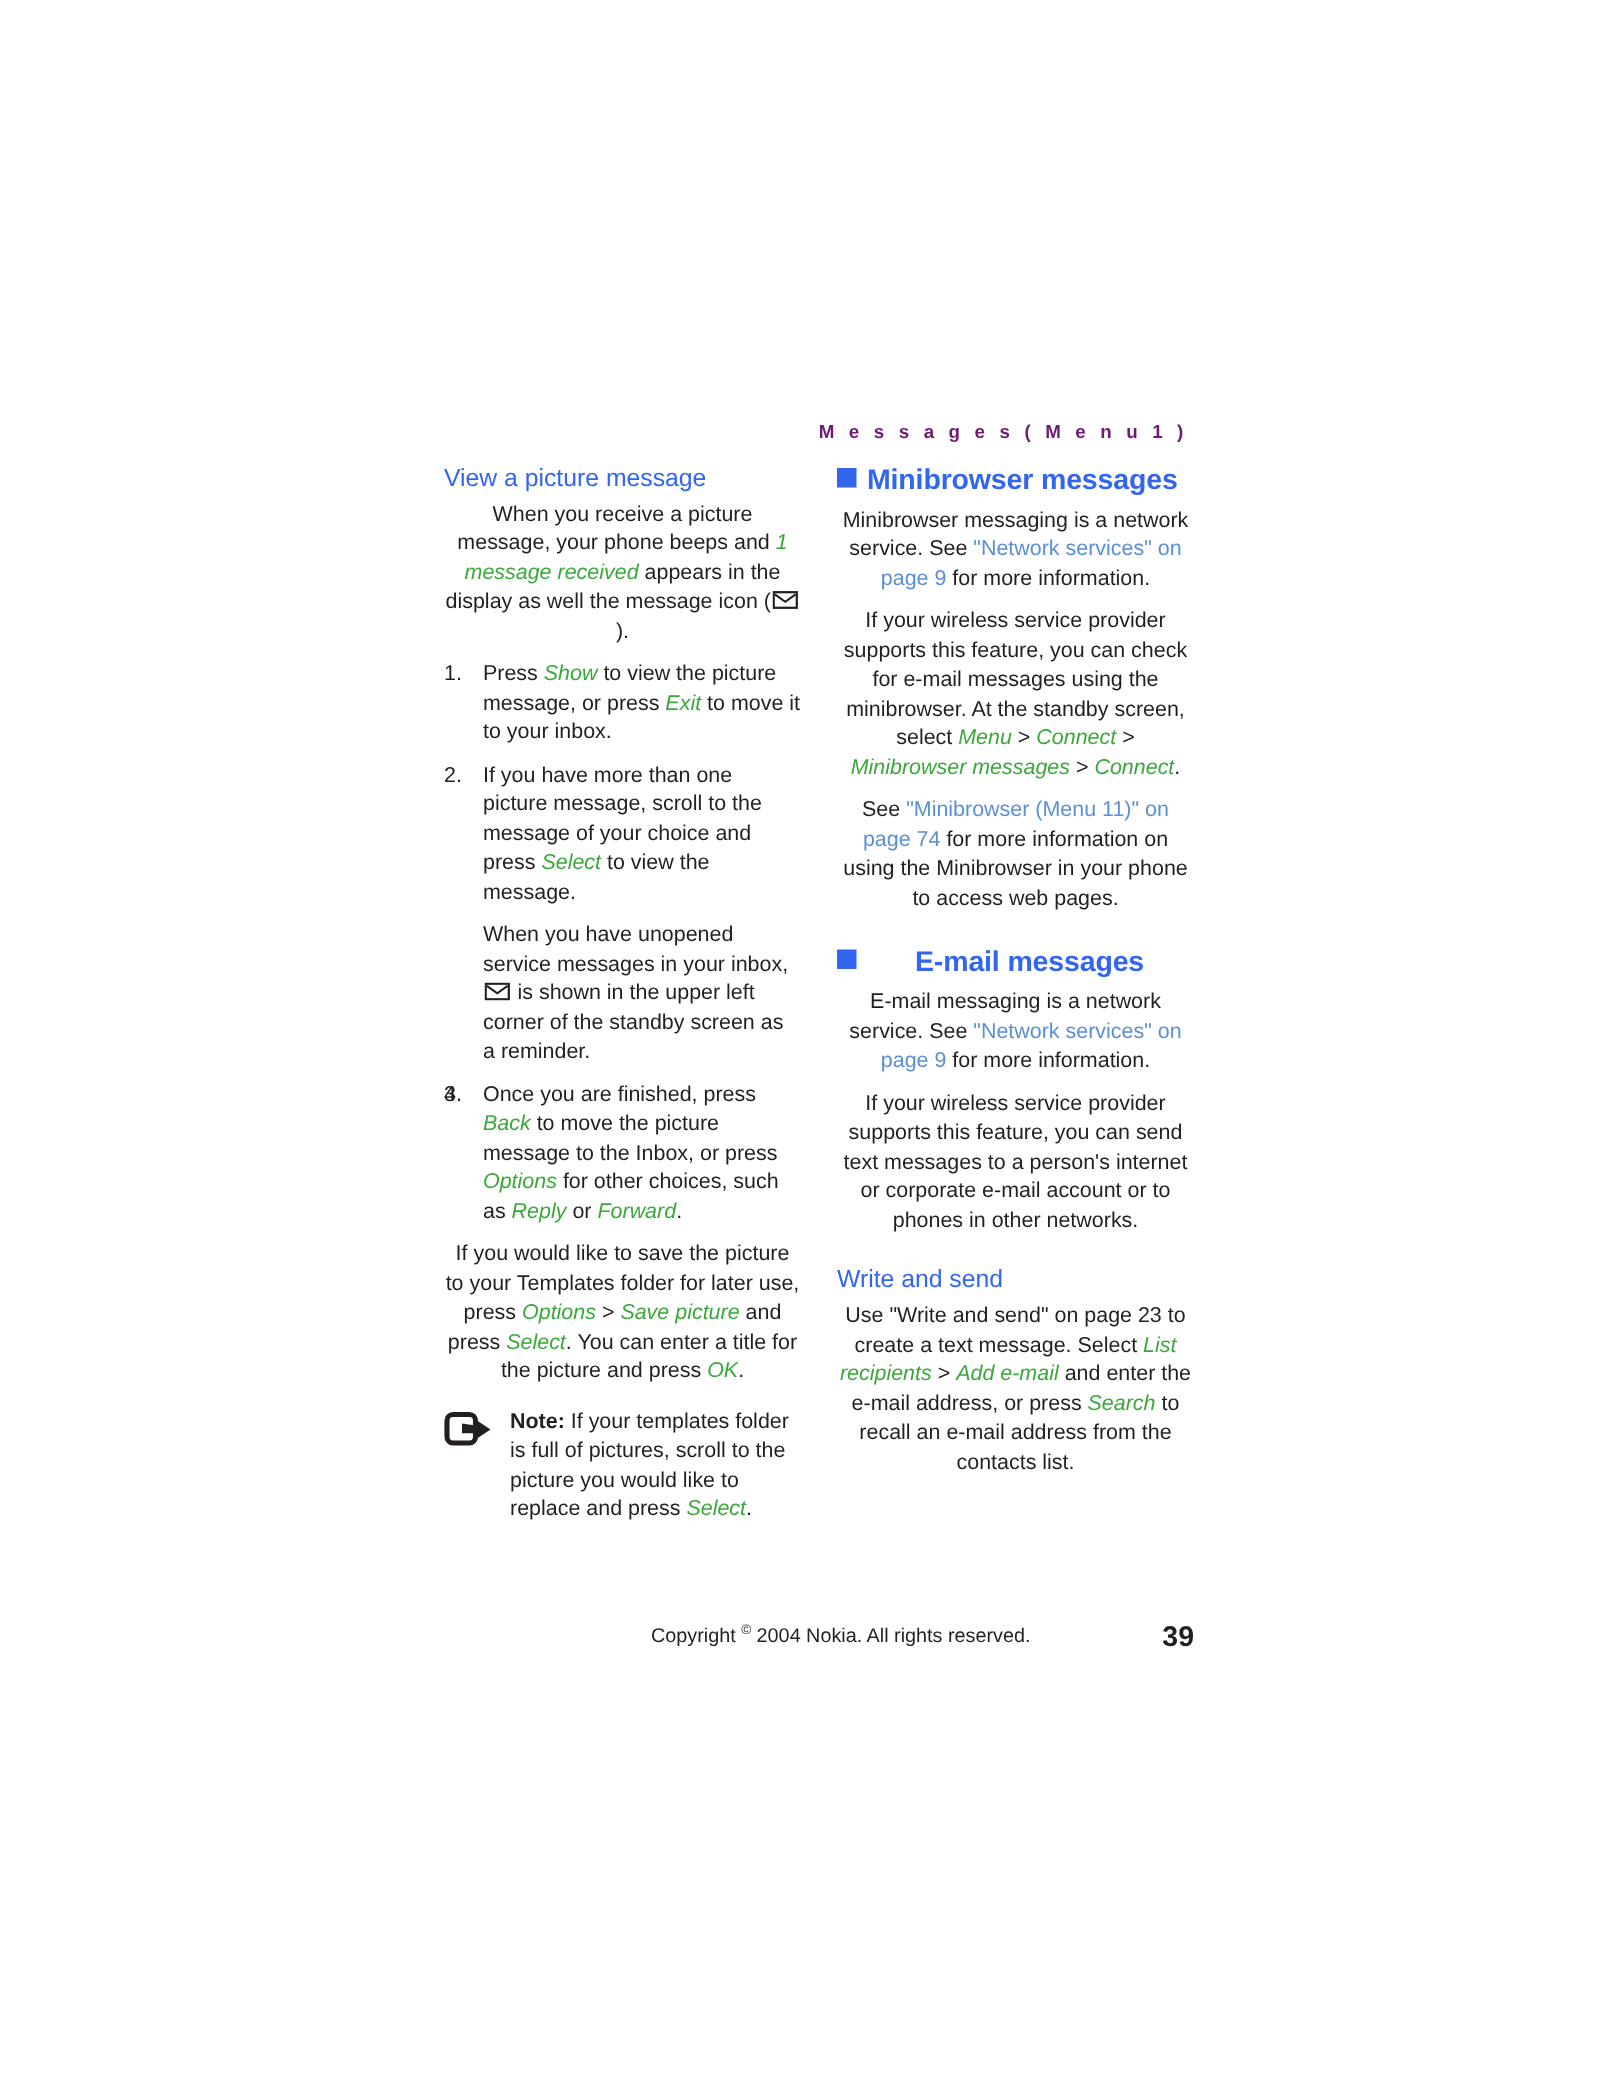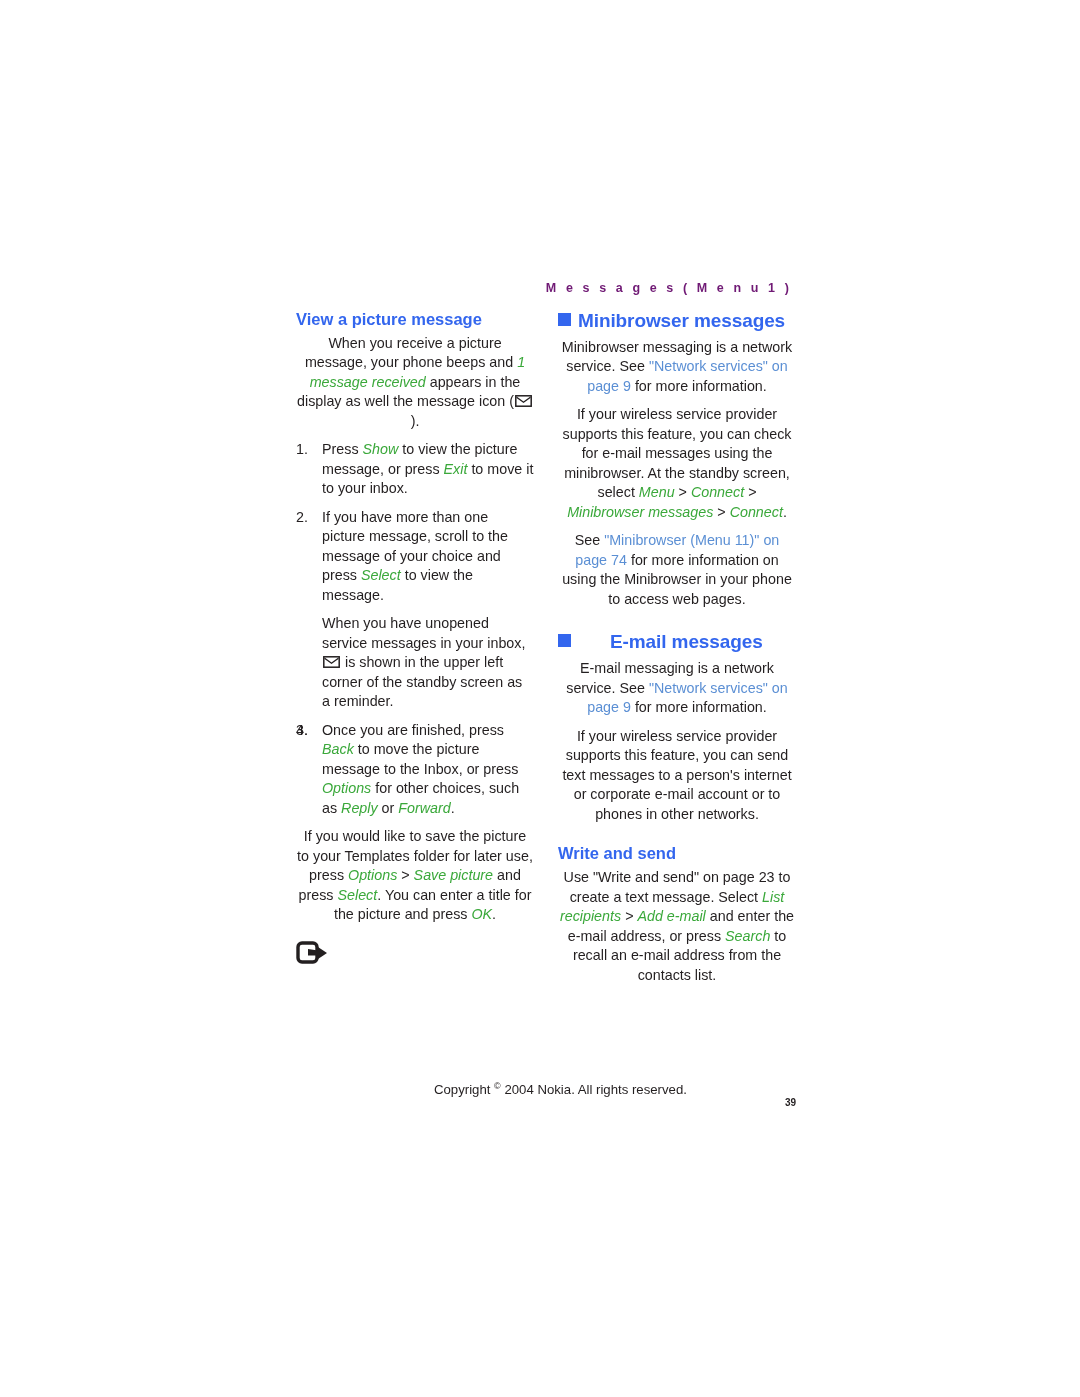--- a/index.html
+++ b/index.html
@@ -70,21 +70,21 @@
     width: 13px;
     height: 13px;
     background: #3366ee;
     flex: 0 0 auto;
     position: relative;
     top: -1px;
   }
   h3.sub-head {
     margin: 0 0 5px 0;
     font-size: 16.5px;
-    font-weight: bold;
+    font-weight: normal;
     color: #3366ee;
     line-height: 1.15;
   }
   h3.sub-head.spaced-top {
     margin-top: 20px;
   }
 
   
   p.body {
     margin: 0 0 9px 0;
@@ -171,23 +171,23 @@
   }
   .footer .copy {
     position: absolute;
     left: 138px;
     top: 0;
     white-space: nowrap;
   }
   .footer .pageno {
     position: absolute;
     right: 0;
-    top: 16px;
-    font-weight: bold;
-    font-size: 10px;
+    top: 0;
+    font-weight: bold;
+    font-size: 19px;
   }
   .footer sup {
     font-size: 9px;
     vertical-align: super;
   }
 </style>
 </head>
 <body>
 
 <div class="page">
@@ -231,20 +231,21 @@
 
       <p class="body"><span>If you would like to save the picture to your Templates folder for later use, press </span><span class="cmd">Options</span><span> &gt; </span><span class="cmd">Save picture</span><span> and press </span><span class="cmd">Select</span><span>. You can enter a title for the picture and press </span><span class="cmd">OK</span><span>.</span></p>
 
       <div class="note">
         <div class="note-icon">
           <svg viewBox="0 0 34 26" width="34" height="26">
             <rect x="2" y="2" width="19" height="19" rx="4" ry="4" fill="#ffffff" stroke="#231f20" stroke-width="3.4"></rect>
             <path d="M12 8 L12 14.5 L22 14.5 L22 18 L31 12 L22 6 L22 9.5 Z" fill="#231f20"></path>
           </svg>
         </div>
+        <div class="note-text"><span class="bold">Note:</span><span> If your templates folder is full of pictures, scroll to the picture you would like to replace and press </span><span class="cmd">Select</span><span>.</span></div>
       </div>
 
     </div>
 
     <div class="col">
 
       <h2 class="sect-head">
         <span class="head-bullet"></span>
         <span>Minibrowser messages</span>
       </h2>

